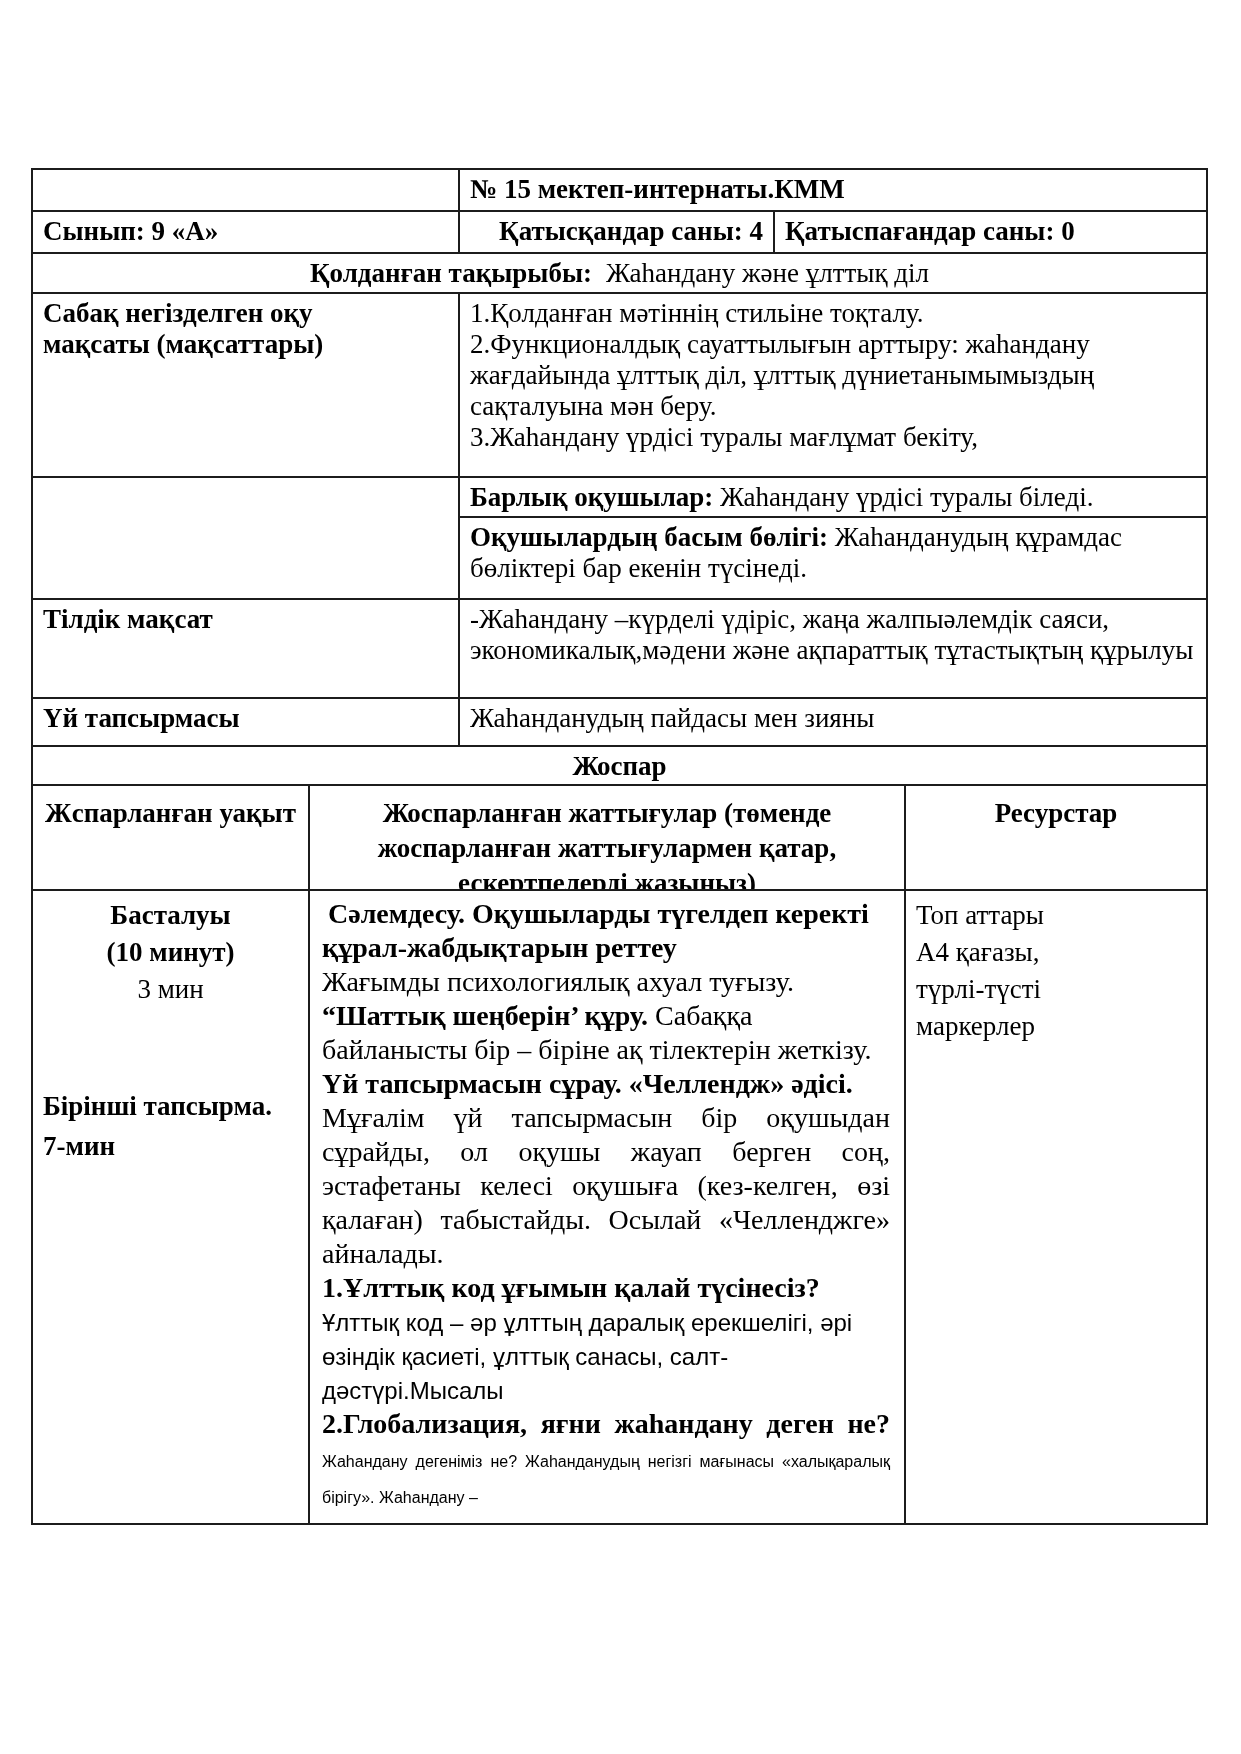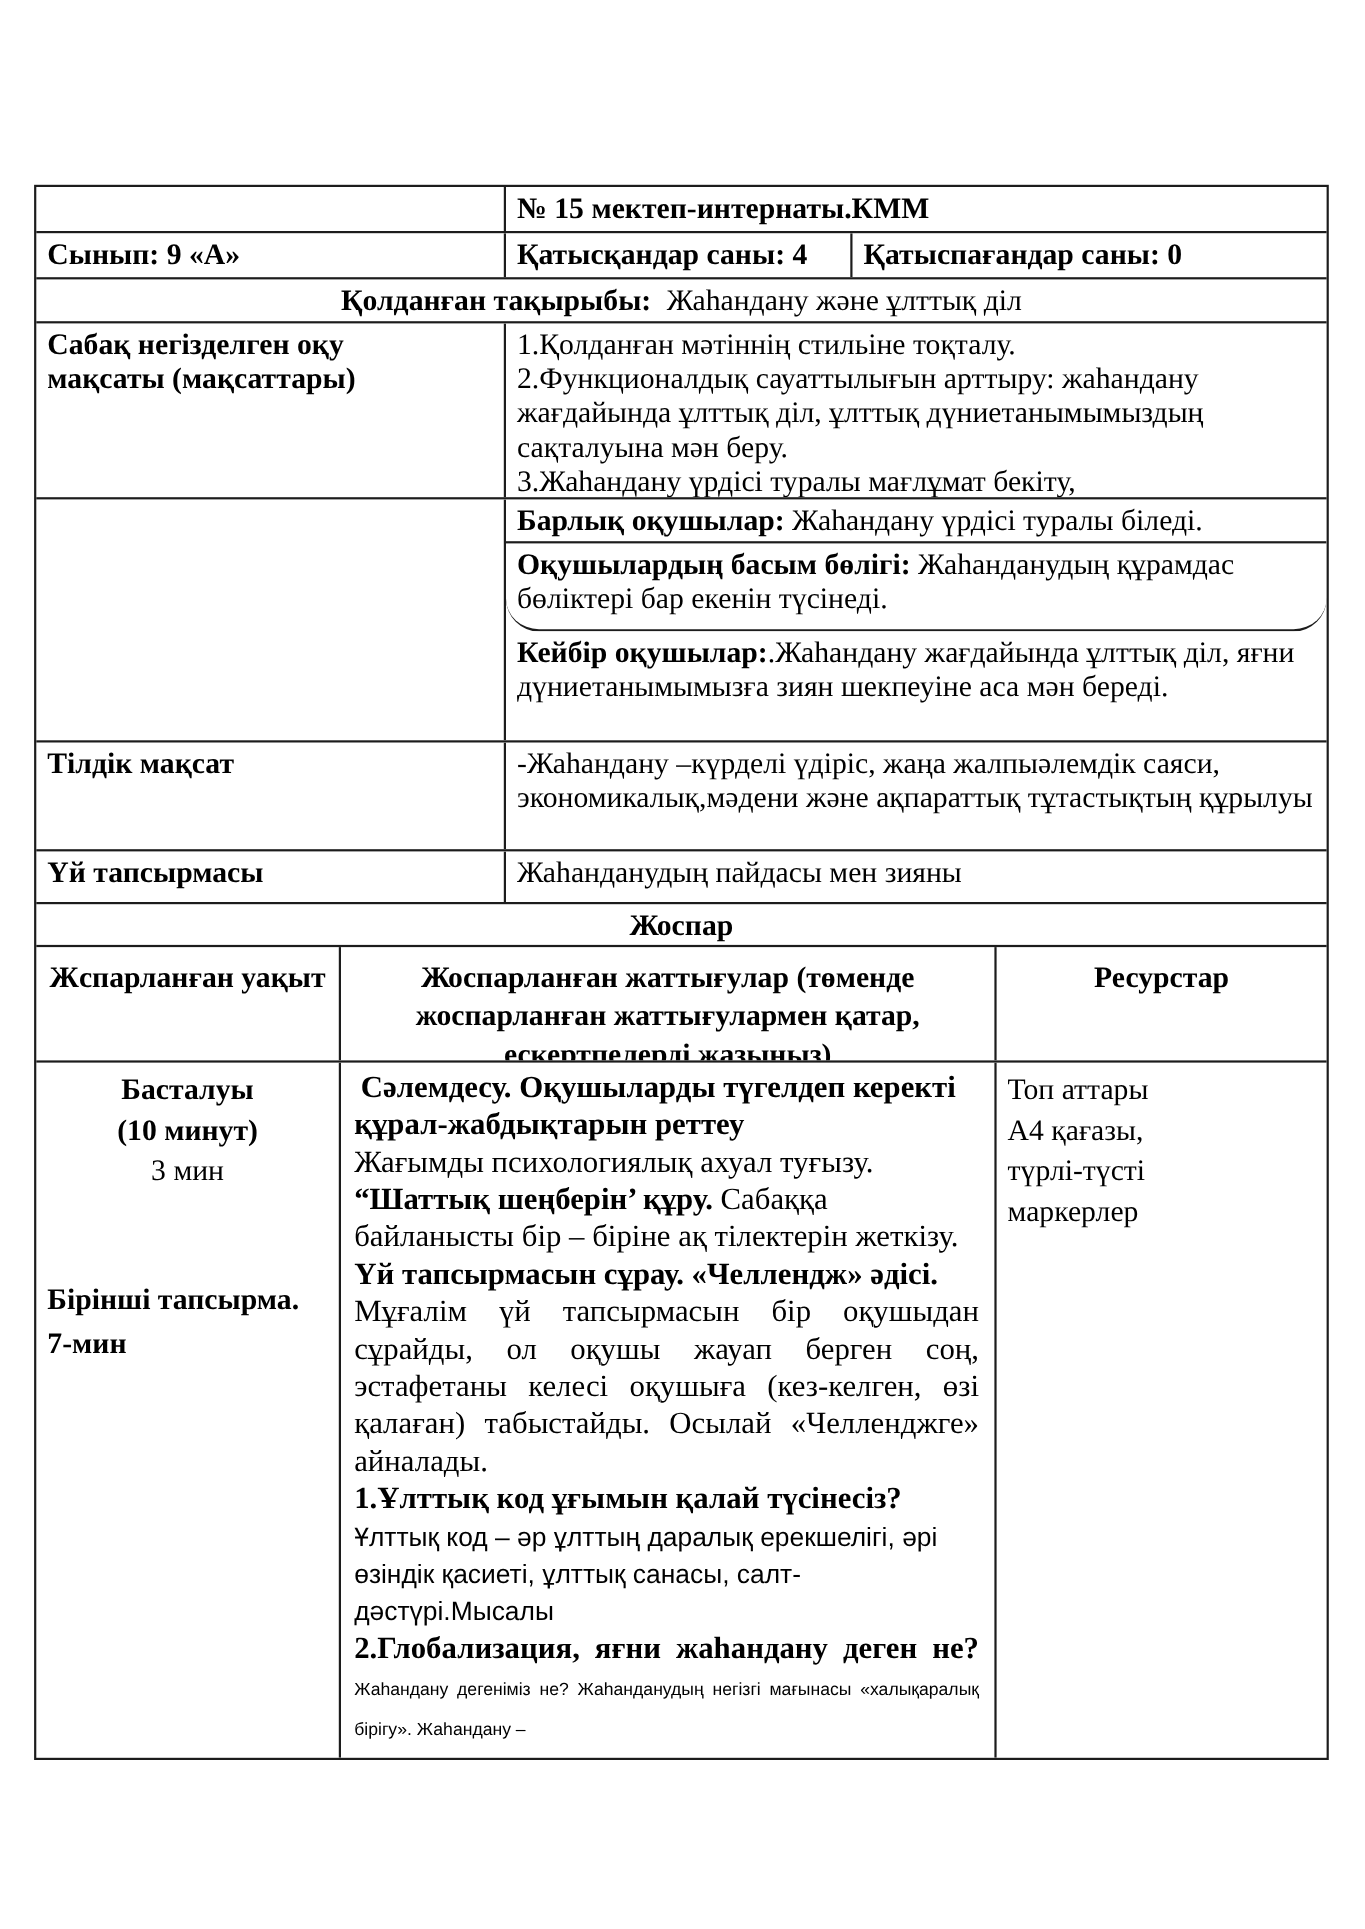--- a/index.html
+++ b/index.html
@@ -31,27 +31,27 @@
   .row:last-child{border-bottom:none;}
   .cell{
     box-sizing:border-box;
     padding:4px 10px;
     overflow:hidden;
     font-size:27px;
     line-height:31px;
   }
   .b{font-weight:bold;}
   .left-col{width:427px;flex:none;border-right:2px solid #1c1c1c;}
-  .mid-col{width:315px;flex:none;border-right:2px solid #1c1c1c;}
+  .mid-col{width:315px;flex:none;border-right:2px solid #1c1c1c;text-align:right;}
   .grow{flex:1;}
   .center{text-align:center;}
   .h38{height:42px;}
   .h42{height:42px;}
   .h40{height:40px;}
-  .h160{height:160px;justify-content:space-between;}
+  .h160{height:184px;justify-content:space-between;}
   .h48{height:48px;}
   .h39{height:39px;}
   
   .diff-right{flex:1;display:flex;flex-direction:column;}
   .sub{border-bottom:2px solid #1c1c1c;box-sizing:border-box;padding:4px 10px;font-size:27px;line-height:31px;overflow:hidden;}
   .sub:last-child{border-bottom:none;}
   .sub-a{height:40px;}
   .sub-b{height:80px;border-radius:30px;}
   .sub-c{height:99px;}
   .h99{height:99px;}
@@ -115,21 +115,20 @@
         <div>2.Функционалдық сауаттылығын арттыру: жаһандану жағдайында ұлттық діл, ұлттық дүниетанымымыздың сақталуына мән беру.</div>
         <div>3.Жаһандану үрдісі туралы мағлұмат бекіту,</div>
       </div>
     </div>
 
     <div class="row">
       <div class="cell left-col"></div>
       <div class="diff-right">
         <div class="sub sub-a"><span class="b">Барлық оқушылар:</span><span> Жаһандану  үрдісі туралы біледі.</span></div>
         <div class="sub sub-b"><span class="b">Оқушылардың басым бөлігі:</span><span> Жаһанданудың құрамдас бөліктері бар екенін түсінеді.</span></div>
-        <div class="sub sub-c"><span class="b">Кейбір оқушылар:</span><span>.Жаһандану жағдайында ұлттық діл, яғни  дүниетанымымызға зиян шекпеуіне аса мән береді.</span></div>
       </div>
     </div>
 
     <div class="row h99">
       <div class="cell left-col b">Тілдік мақсат</div>
       <div class="cell grow">-Жаһандану –күрделі үдіріс, жаңа жалпыәлемдік саяси, экономикалық,мәдени және ақпараттық тұтастықтың құрылуы</div>
     </div>
 
     <div class="row h48">
       <div class="cell left-col b">Үй тапсырмасы</div>

